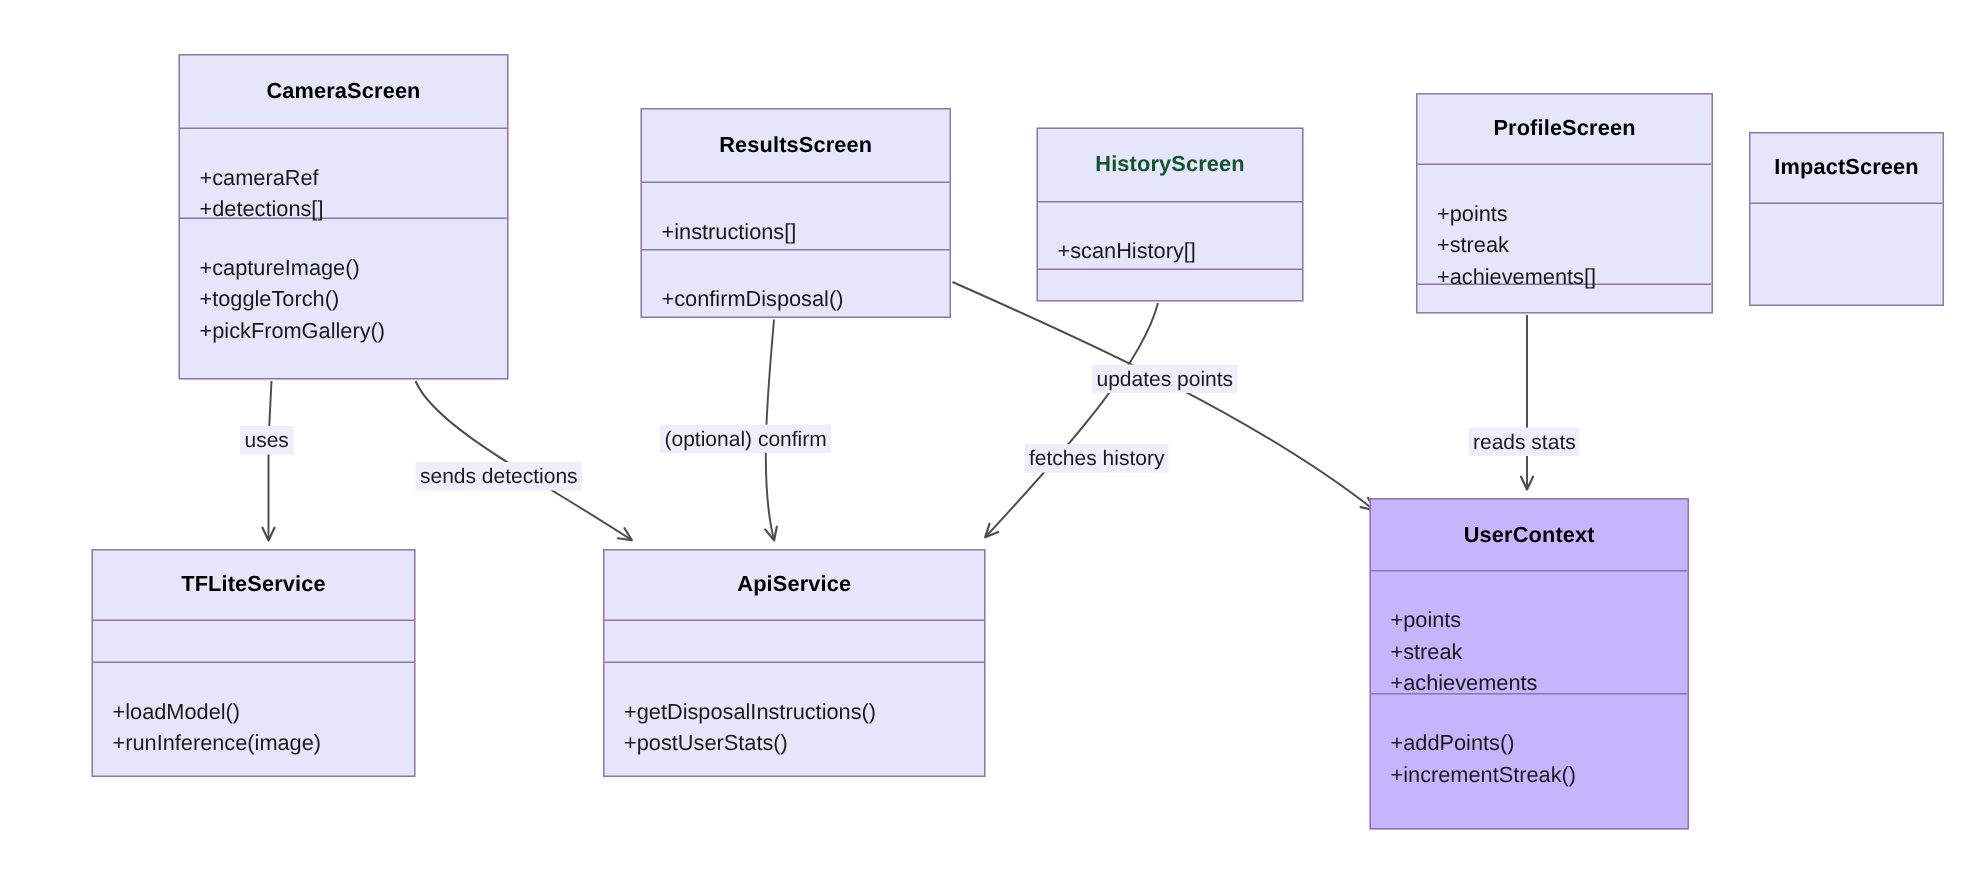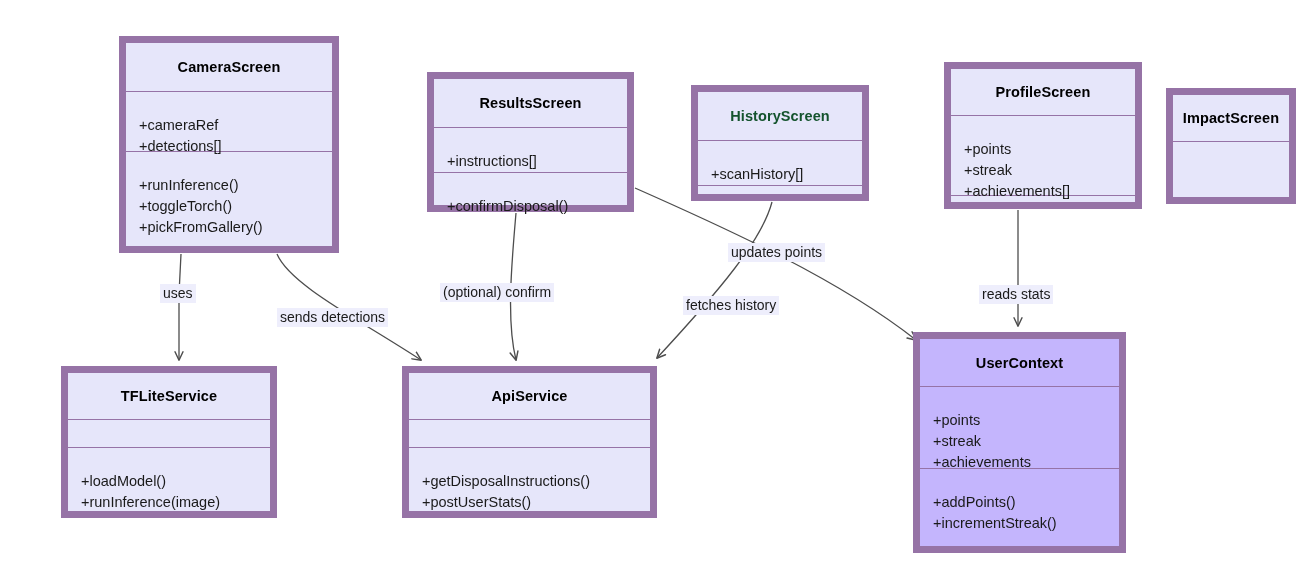--- a/index.html
+++ b/index.html
@@ -4,21 +4,21 @@
 <style>
   html,body{margin:0;padding:0;background:#ffffff;}
   body{width:1309px;height:582px;overflow:hidden;
        font-family:"Liberation Sans", sans-serif;}
   #canvas{position:relative;width:1309px;height:582px;background:#ffffff;}
 
   svg#edges{position:absolute;left:0;top:0;width:1309px;height:582px;
             pointer-events:none;}
 
   .uml-class{position:absolute;box-sizing:border-box;
-             background:#e6e6fa;border:7px solid #22c55e;}
+             background:#e6e6fa;border:1px solid #22c55e;}
   .compartment{box-sizing:border-box;}
   .compartment + .compartment{border-top:1px solid #9673a6;}
   .cls-title{display:flex;align-items:center;justify-content:center;
              font-weight:bold;font-size:14.5px;color:#000000;
              letter-spacing:.1px;}
   .cls-members{padding:23px 11px 9px 13px;}
   .member{font-size:14.5px;color:#1a1a1a;line-height:21px;white-space:nowrap;}
   .empty-compartment{}
 
   .edge-label{position:absolute;background:#eeeefc;color:#1a1a1a;
@@ -47,21 +47,21 @@
   </svg>
 
   <div id="classes-layer">
       <div class="uml-class" style="left: 119px; top: 36px; width: 220px; height: 217px; background: rgb(230, 230, 250); border-color: rgb(150, 115, 166);">
         <div class="compartment cls-title" style="height: 48px; color: rgb(0, 0, 0);">CameraScreen</div>
         <div class="compartment cls-members" style="height: 60px;">
           <div class="member" style="color: rgb(26, 26, 26);">+cameraRef</div>
           <div class="member" style="color: rgb(26, 26, 26);">+detections[]</div>
         </div>
         <div class="compartment cls-members" style="height: 107px;">
-          <div class="member" style="color: rgb(26, 26, 26);">+runInference()</div>
+          <div class="member" style="color: rgb(26, 26, 26);">+captureImage()</div>
           <div class="member" style="color: rgb(26, 26, 26);">+toggleTorch()</div>
           <div class="member" style="color: rgb(26, 26, 26);">+pickFromGallery()</div>
         </div>
       </div>
       <div class="uml-class" style="left: 427px; top: 72px; width: 207px; height: 140px; background: rgb(230, 230, 250); border-color: rgb(150, 115, 166);">
         <div class="compartment cls-title" style="height: 48px; color: rgb(0, 0, 0);">ResultsScreen</div>
         <div class="compartment cls-members" style="height: 45px;">
           <div class="member" style="color: rgb(26, 26, 26);">+instructions[]</div>
         </div>
         <div class="compartment cls-members" style="height: 45px;">

